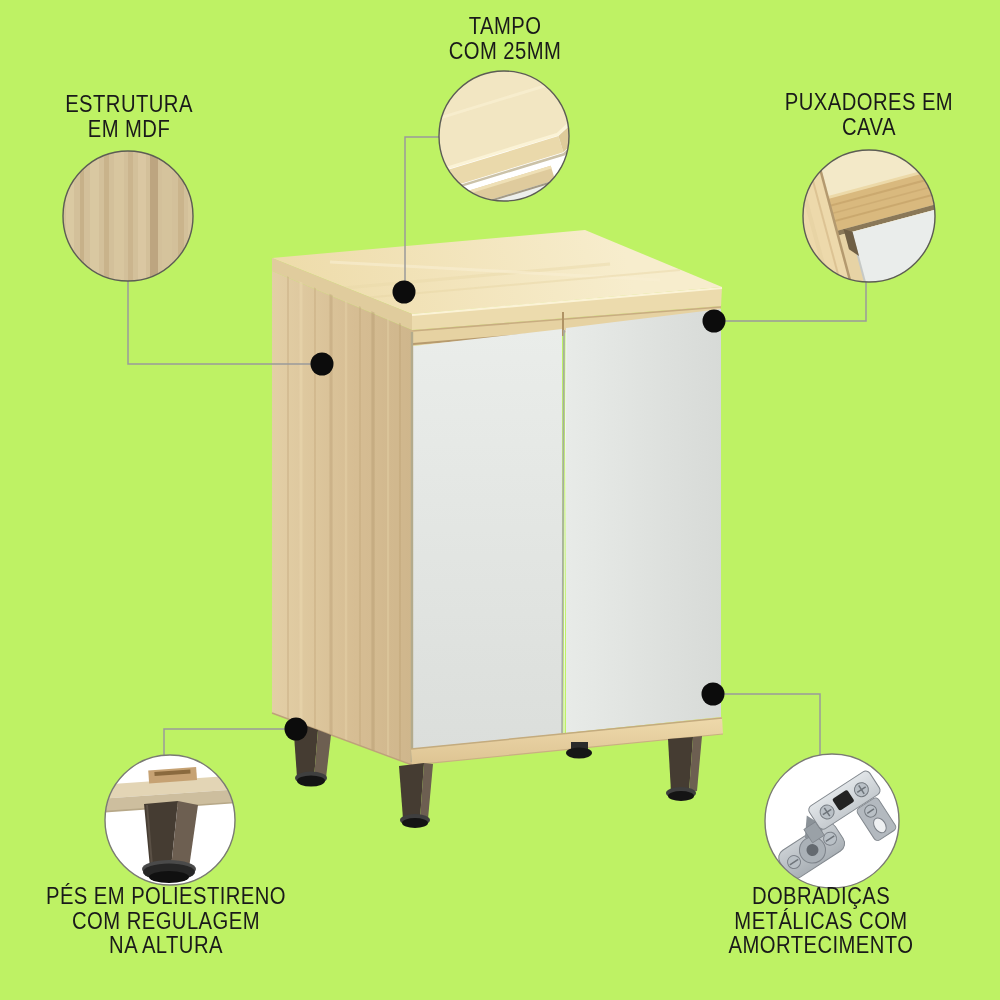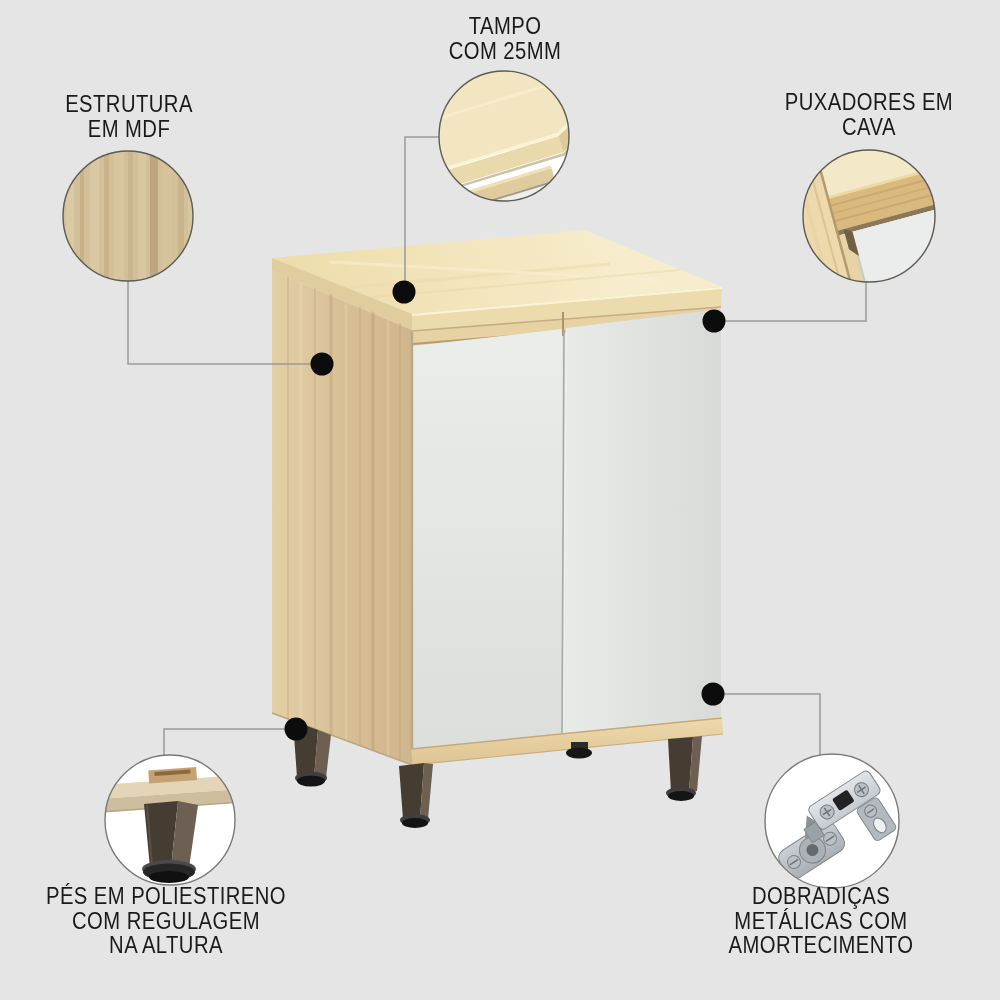--- a/index.html
+++ b/index.html
@@ -1,16 +1,16 @@
 <!DOCTYPE html>
 <html><head>
 <meta charset="utf-8">
 <style>
   html,body{margin:0;padding:0;background:#ffffff;}
-  .stage{position:relative;width:1000px;height:1000px;background:#e5e5e5;overflow:hidden;
+  .stage{position:relative;width:1000px;height:1000px;background:#bef264;overflow:hidden;
          font-family:"Liberation Sans",sans-serif;}
   .stage svg{position:absolute;left:0;top:0;}
   .label{position:absolute;font-size:23px;line-height:24.5px;letter-spacing:.5px;
          color:#1a1a1a;text-align:center;white-space:pre-line;font-weight:400;
          transform:scaleX(.88);}
   .label-tampo{left:355px;top:14px;width:300px;}
   .label-estrutura{left:-1px;top:92px;width:260px;}
   .label-puxadores{left:709px;top:90px;width:320px;}
   .label-pes{left:-4px;top:884px;width:340px;}
   .label-dobradicas{left:651px;top:884px;width:340px;}

